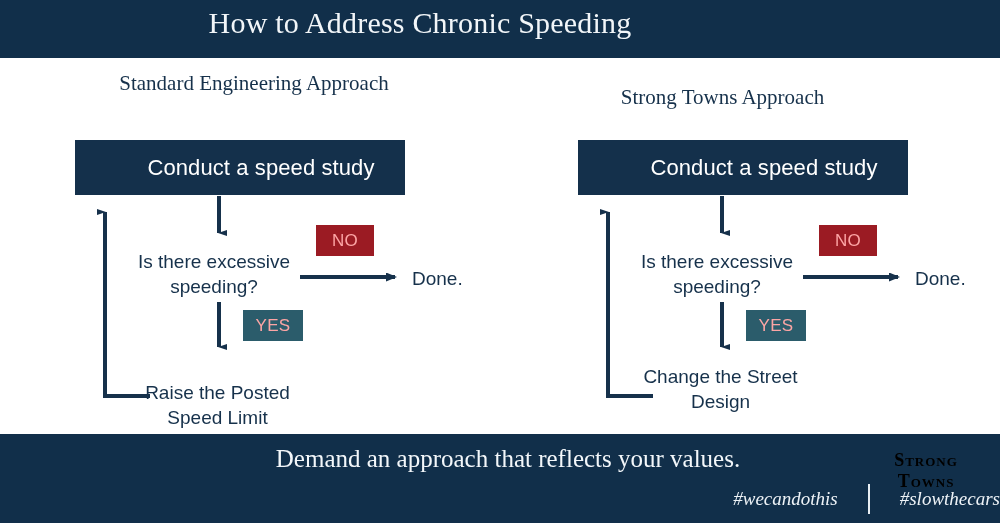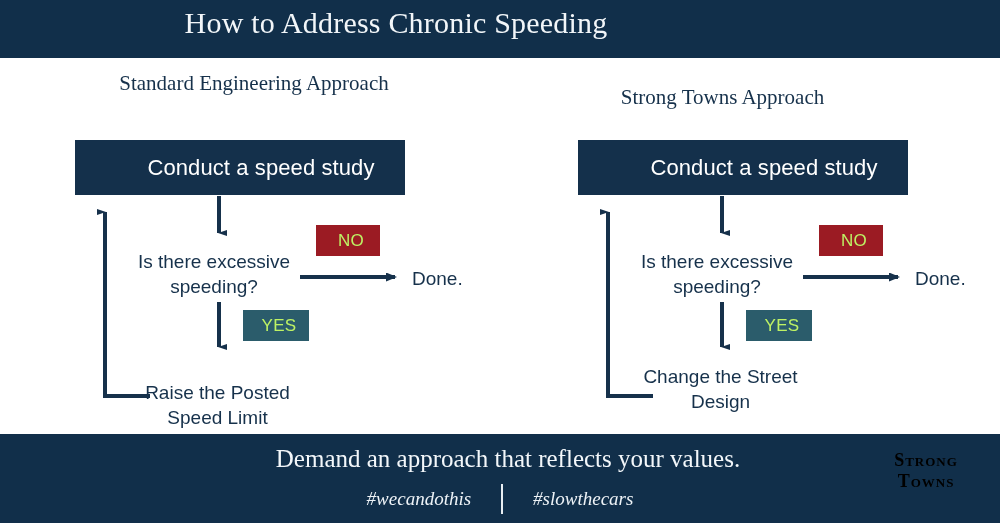--- a/index.html
+++ b/index.html
@@ -31,20 +31,21 @@
     left: 0;
     top: 6px;
     width: 792px;
     text-align: center;
     color: #f2f6f9;
     font-family: "Liberation Serif", serif;
     font-size: 30px;
     font-weight: 400;
     letter-spacing: 0.2px;
     white-space: nowrap;
+    padding-left: 24px;
   }
 
   
   .col-heading {
     position: absolute;
     text-align: center;
     color: #16314b;
     font-family: "Liberation Serif", serif;
     font-size: 21px;
     line-height: 27px;
@@ -82,24 +83,23 @@
   #action-right    { left: 628px; top: 364px; width: 185px; }
   #done-left       { left: 412px; top: 266px; width: 90px; text-align: left; }
   #done-right      { left: 915px; top: 266px; width: 90px; text-align: left; }
 
   
   .badge {
     position: absolute;
     display: flex;
     align-items: center;
     justify-content: center;
-    color: #bef264;
+    color: #fca5a5;
     font-size: 17px;
     letter-spacing: 0.3px;
-    padding-left: 6px;
   }
   .badge-no  { background: #9b1b23; }
   .badge-yes { background: #2b5c6b; }
   #badge-no-left   { left: 316px; top: 225px; width: 58px; height: 31px; }
   #badge-yes-left  { left: 243px; top: 310px; width: 60px; height: 31px; }
   #badge-no-right  { left: 819px; top: 225px; width: 58px; height: 31px; }
   #badge-yes-right { left: 746px; top: 310px; width: 60px; height: 31px; }
 
   
   #arrow-layer {
@@ -122,21 +122,21 @@
     white-space: nowrap;
     margin-left: 8px;
   }
   #footer-hashtags {
     position: absolute;
     left: 0;
     top: 484px;
     width: 1000px;
     display: flex;
     align-items: center;
-    justify-content: center;
+    justify-content: flex-end;
     gap: 30px;
     color: #eef3f7;
     font-family: "Liberation Serif", serif;
     font-style: italic;
     font-size: 19px;
   }
   #hashtag-divider {
     width: 2px;
     height: 30px;
     background: #e8eef3;

